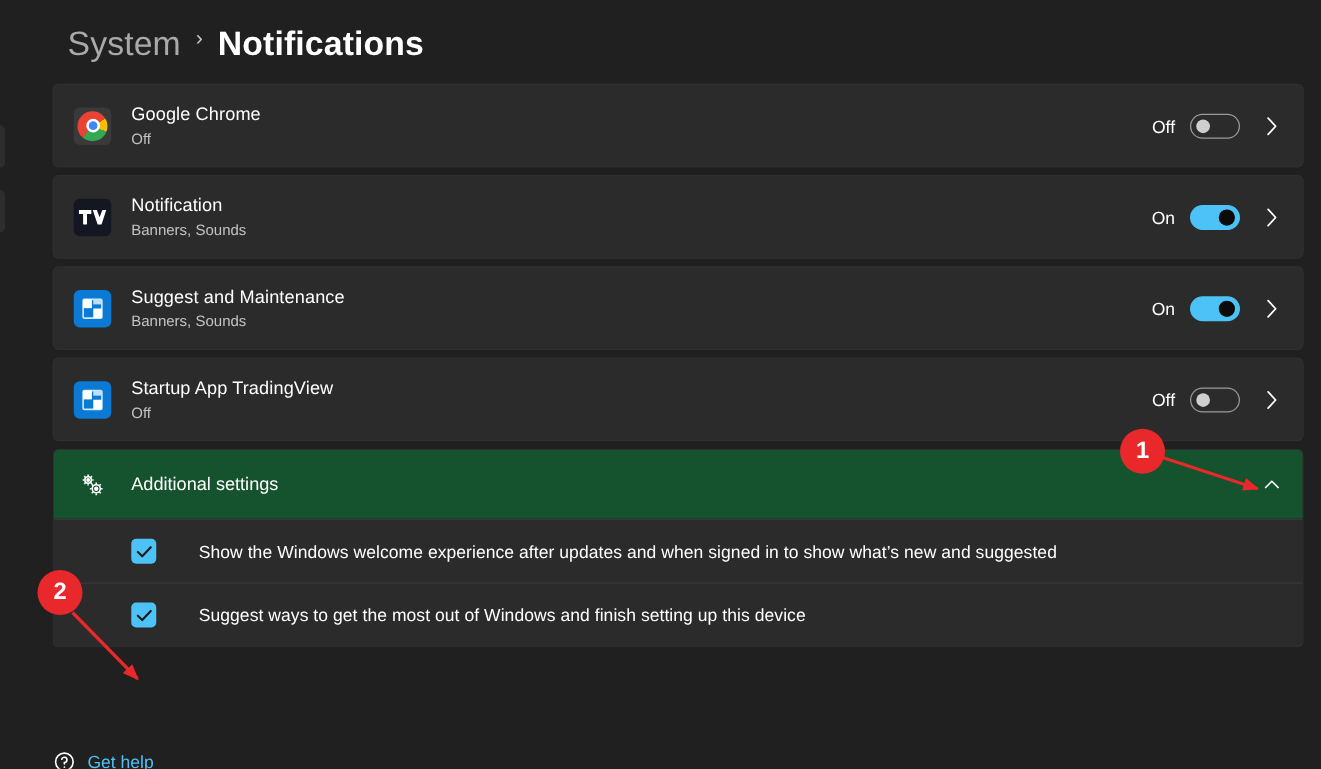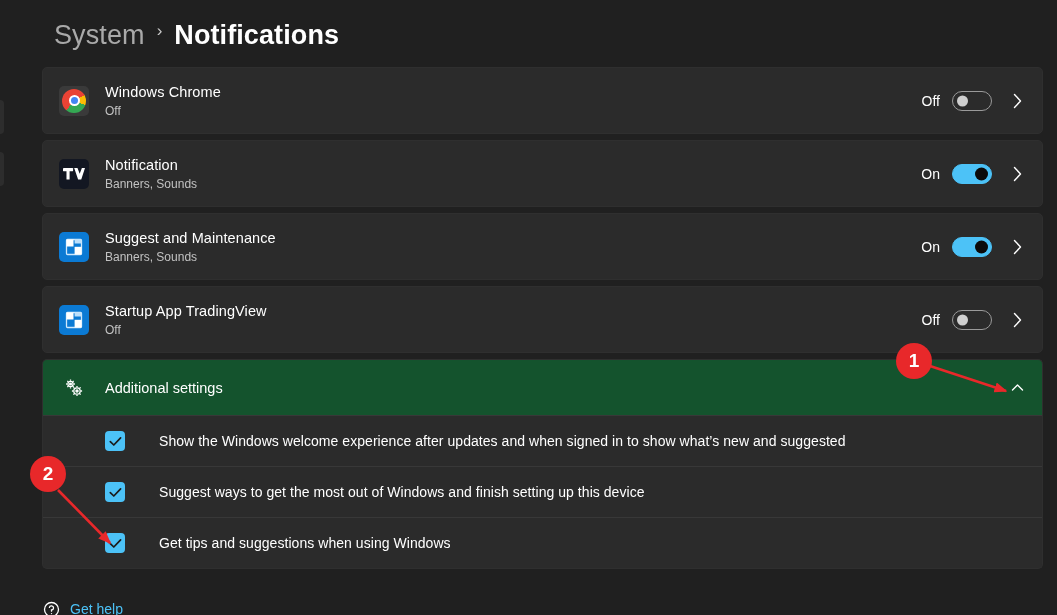--- a/index.html
+++ b/index.html
@@ -331,21 +331,21 @@
 <div class="content">
 
   <div class="card">
     <div class="app-row">
       <div class="app-icon icon-chrome">
         <div class="ch-outer">
             <div class="ch-inner"></div>
           </div>
       </div>
       <div class="app-text">
-        <div class="app-name">Windows Chrome</div>
+        <div class="app-name">Google Chrome</div>
         <div class="app-status">Off</div>
       </div>
       <div class="toggle-label">Off</div>
       <div class="toggle off">
           <span class="knob"></span>
         </div>
       <div class="chevron-right">
         <svg viewBox="0 0 11 16" fill="none">
             <path d="M2.5 1.5 L8.5 8 L2.5 14.5" stroke="#ffffff" stroke-width="1.4" stroke-linecap="round" stroke-linejoin="round"></path>
           </svg>
@@ -464,28 +464,20 @@
 
     <div class="check-row">
       <div class="checkbox">
         <svg viewBox="0 0 13 11" fill="none">
             <path d="M1.3 5.6 L4.8 9 L11.6 1.8" stroke="#1b1b1b" stroke-width="1.7" stroke-linecap="round" stroke-linejoin="round"></path>
           </svg>
       </div>
       <span class="check-label">Suggest ways to get the most out of Windows and finish setting up this device</span>
     </div>
 
-    <div class="check-row">
-      <div class="checkbox">
-        <svg viewBox="0 0 13 11" fill="none">
-            <path d="M1.3 5.6 L4.8 9 L11.6 1.8" stroke="#1b1b1b" stroke-width="1.7" stroke-linecap="round" stroke-linejoin="round"></path>
-          </svg>
-      </div>
-      <span class="check-label">Get tips and suggestions when using Windows</span>
-    </div>
 
   </div>
 </div>
 
 <div class="get-help">
   <span class="help-icon">
     <svg viewBox="0 0 17 17" fill="none" stroke="#ffffff" stroke-width="1.3">
       <circle cx="8.5" cy="8.5" r="7"></circle>
       <path d="M6.4 6.4a2.1 2.1 0 1 1 2.1 2.6v1.2" stroke-linecap="round"></path>
       <circle cx="8.5" cy="12.6" r="0.7" fill="#ffffff" stroke="none"></circle>

